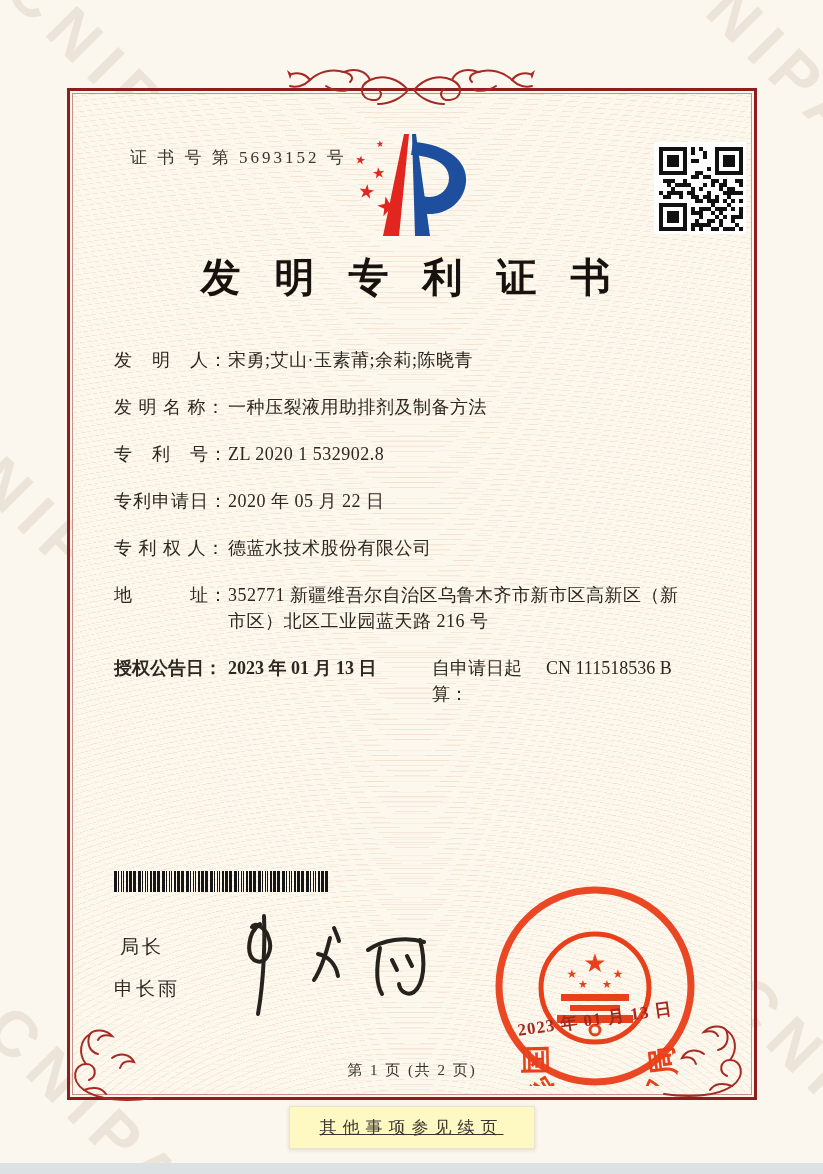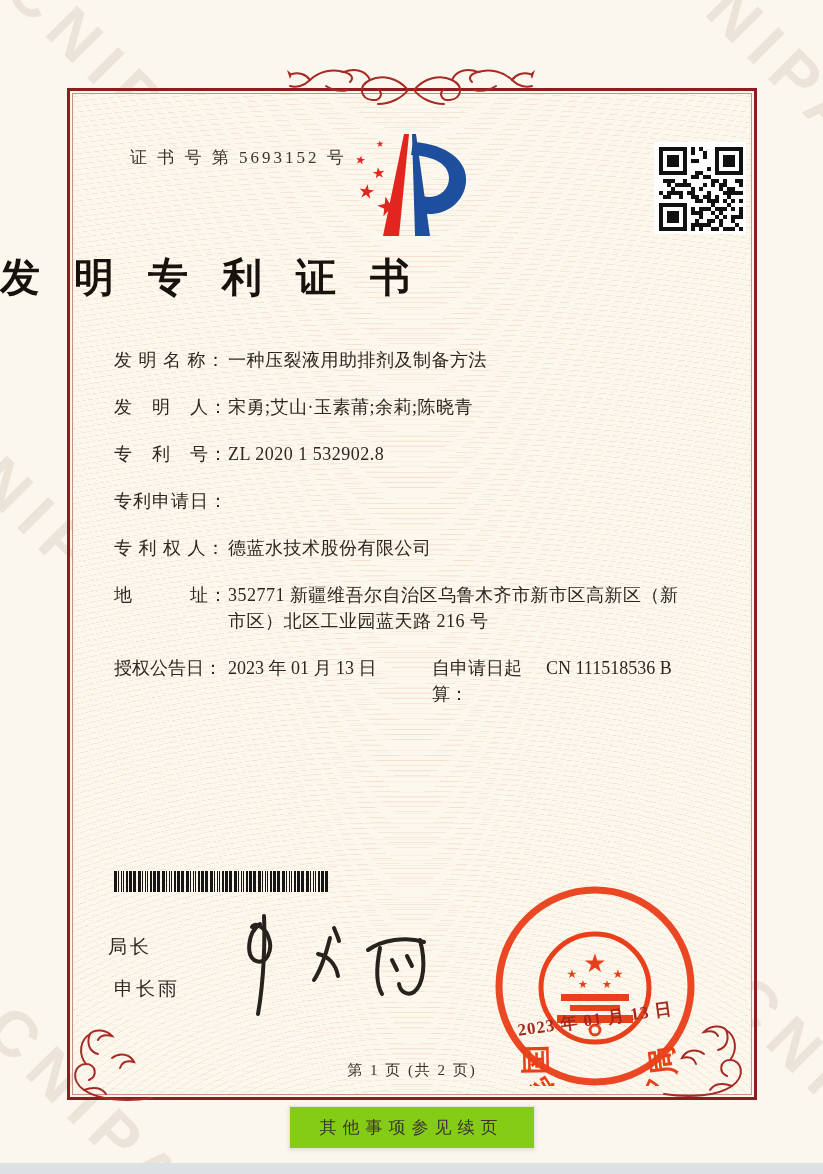--- a/index.html
+++ b/index.html
@@ -22,52 +22,52 @@
   .orn-top{left:286px;top:60px;}
   .orn-bl{left:54px;top:1028px;}
   .orn-br{left:662px;top:1024px;transform:scaleX(-1);}
   
   .cert-no{position:absolute;left:130px;top:146px;font-size:17px;letter-spacing:3px;color:#3a342e;}
   .logo{position:absolute;left:350px;top:132px;width:124px;height:108px;}
   .logo svg{position:absolute;left:0;top:0;}
   .logo .star{position:absolute;color:#e2251f;line-height:1;}
   .qr{position:absolute;left:654px;top:142px;width:92px;height:92px;background:#fff;padding:5px;box-sizing:border-box;}
   .qr svg{display:block;}
-  .title{position:absolute;left:0;right:0;top:250px;text-align:left;
+  .title{position:absolute;left:0;right:0;top:250px;text-align:center;
          font-size:40px;font-weight:bold;letter-spacing:12px;color:#17120d;}
   
   .fields{position:absolute;left:114px;top:347px;width:566px;font-size:18px;color:#2c2721;}
   .field{display:flex;margin-bottom:21px;line-height:26px;}
   .field .lbl{flex:0 0 114px;white-space:nowrap;letter-spacing:1px;}
   .field .val{flex:1;letter-spacing:.5px;}
   .grant{display:flex;line-height:26px;}
-  .pair-left{flex:0 0 318px;display:flex;}
+  .pair-left{flex:0 0 318px;display:flex;font-weight:bold;}
   .pair-right{display:flex;}
   
   .paras{position:absolute;left:96px;top:686px;width:642px;font-size:17.5px;line-height:31px;
          text-align:justify;color:#2c2721;}
   .paras p{margin:0;text-indent:2em;}
   
   .barcode{position:absolute;left:114px;top:871px;width:222px;height:21px;display:flex;overflow:hidden;}
   .barcode i{display:block;height:100%;flex:0 0 auto;background:#161616;}
-  .sig-title{position:absolute;left:108px;top:934px;font-size:19px;letter-spacing:3px;color:#2c2721;}
+  .sig-title{position:absolute;left:120px;top:934px;font-size:19px;letter-spacing:3px;color:#2c2721;}
   .sig-name{position:absolute;left:114px;top:976px;font-size:19px;letter-spacing:3px;color:#2c2721;}
   .signature{position:absolute;left:222px;top:910px;}
   
   .seal{position:absolute;left:495px;top:886px;width:200px;height:200px;}
   .seal svg{position:absolute;inset:0;}
   .seal-date{position:absolute;left:2px;top:122px;width:196px;text-align:center;z-index:2;
              font-size:17px;font-weight:bold;color:#a5281c;letter-spacing:1px;transform:rotate(-8deg);}
   
   .page-info{position:absolute;left:67px;width:690px;top:1061px;text-align:center;
              font-size:15px;letter-spacing:2px;color:#38322c;}
   .footer-note{position:absolute;left:0;right:0;top:1106px;text-align:center;}
-  .footer-note span{display:inline-block;background:#84cc16;border:1px solid #ece3d3;
+  .footer-note span{display:inline-block;background:#fef9c3;border:1px solid #ece3d3;
       box-shadow:0 1px 4px rgba(120,90,60,.20);padding:9px 30px;font-size:17px;
-      letter-spacing:6px;color:#3c362f;}
+      letter-spacing:6px;color:#3c362f;text-decoration:underline;}
   .bottom-strip{position:absolute;left:0;right:0;bottom:0;height:11px;background:#dce1e4;}
 </style>
 </head>
 <body>
 
 <div class="page">
 
   <span class="wm" style="left:-20px;top:30px;">CNIPA</span>
   <span class="wm" style="left:640px;top:10px;">CNIPA</span>
   <span class="wm" style="left:500px;top:350px;">CNIPA</span>
@@ -260,33 +260,34 @@
         <rect x="0" y="56" width="28" height="28" fill="#111"></rect>
         <rect x="4" y="60" width="20" height="20" fill="#fff"></rect>
         <rect x="8" y="64" width="12" height="12" fill="#111"></rect>
       </svg>
   </div>
 
   <div class="title">发 明 专 利 证 书</div>
 
   <div class="fields">
     <div class="field">
+      <span class="lbl">发　明　人：</span>
+      <span class="val">宋勇;艾山·玉素莆;余莉;陈晓青</span>
+    </div>
+    <div class="field">
       <span class="lbl">发 明 名 称：</span>
       <span class="val">一种压裂液用助排剂及制备方法</span>
     </div>
     <div class="field">
-      <span class="lbl">发　明　人：</span>
-      <span class="val">宋勇;艾山·玉素莆;余莉;陈晓青</span>
-    </div>
-    <div class="field">
       <span class="lbl">专　利　号：</span>
       <span class="val">ZL 2020 1 532902.8</span>
     </div>
     <div class="field">
       <span class="lbl">专利申请日：</span>
+      <span class="val">2020 年 05 月 22 日</span>
     </div>
     <div class="field">
       <span class="lbl">专 利 权 人：</span>
       <span class="val">德蓝水技术股份有限公司</span>
     </div>
     <div class="field">
       <span class="lbl">地　　　址：</span>
       <span class="val">352771 新疆维吾尔自治区乌鲁木齐市新市区高新区（新市区）北区工业园蓝天路 216 号</span>
     </div>
     <div class="grant">

